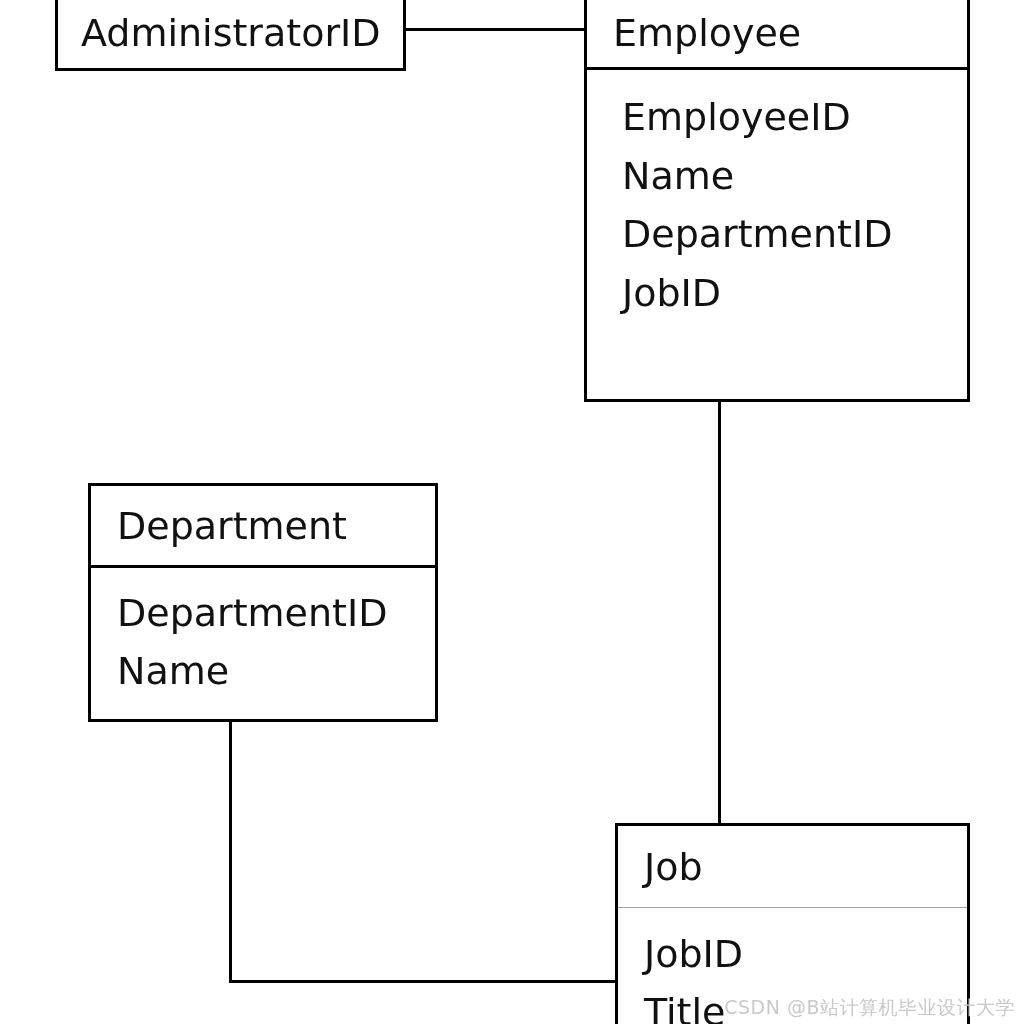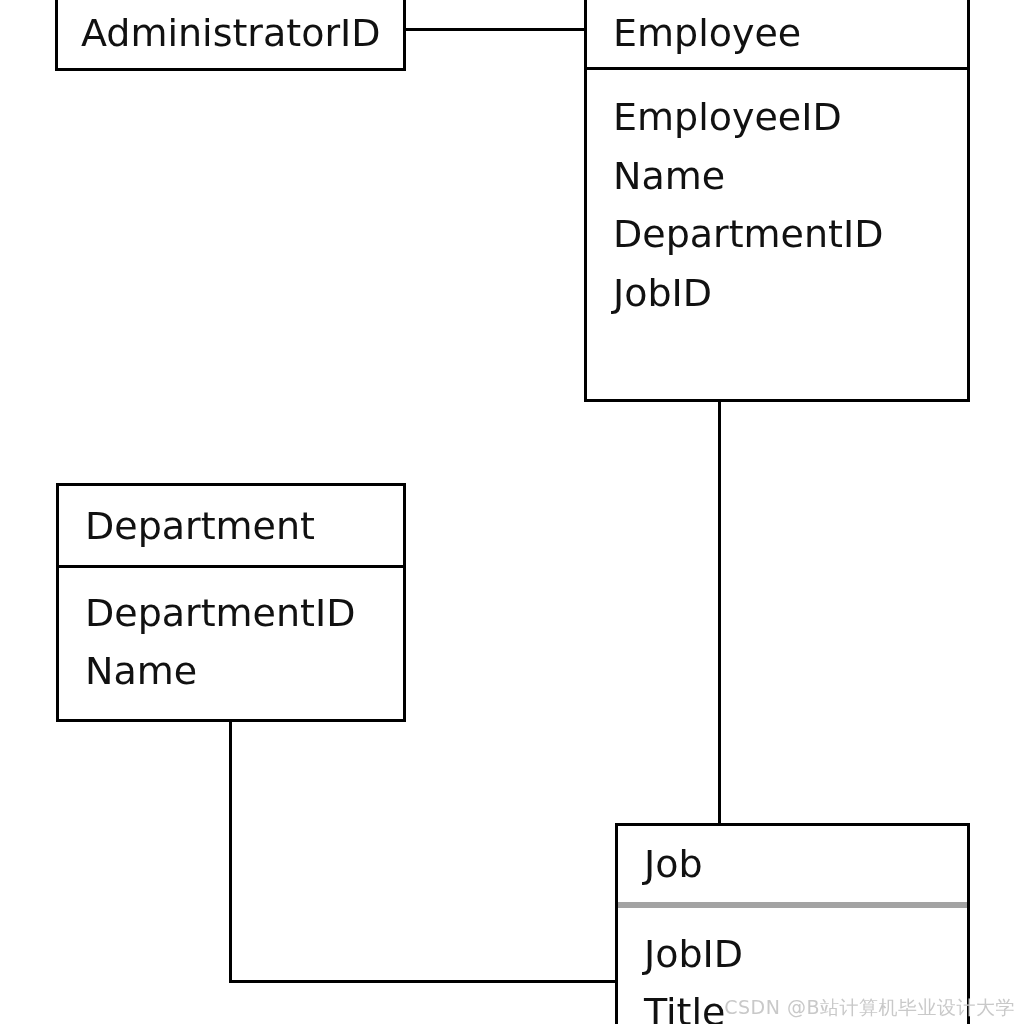--- a/index.html
+++ b/index.html
@@ -41,32 +41,32 @@
     white-space: nowrap;
   }
 
   
   #entity-administrator { left: 55px; top: -16px; width: 351px; height: 87px; }
   #entity-administrator .entity-header { height: 100%; padding-left: 23px; padding-top: 10px; }
 
   
   #entity-employee { left: 584px; top: -16px; width: 386px; height: 418px; }
   #entity-employee .entity-header { height: 83px; border-bottom: 3px solid #000; padding-top: 12px; }
-  #entity-employee .entity-body { padding-top: 18px; }
+  #entity-employee .entity-body { padding-top: 18px; padding-left: 9px; }
   #entity-employee .field { height: 58.5px; line-height: 58.5px; }
 
   
   #entity-department { left: 56px; top: 483px; width: 350px; height: 239px; }
   #entity-department .entity-header { height: 82px; border-bottom: 3px solid #000; }
   #entity-department .entity-body { padding-top: 16px; }
   #entity-department .field { height: 58px; line-height: 58px; }
 
   
   #entity-job { left: 615px; top: 823px; width: 355px; height: 245px; }
-  #entity-job .entity-header { height: 82px; border-bottom: 6px solid #a3a3a3; }
+  #entity-job .entity-header { height: 82px; border-bottom: 1px solid #a3a3a3; }
   #entity-job .entity-body { padding-top: 17px; }
   #entity-job .field { height: 58px; line-height: 58px; }
 
   .connector {
     position: absolute;
     background: #000000;
     z-index: 0;
   }
   #conn-admin-employee   { left: 405px; top: 28px;  width: 179px; height: 3px; }
   #conn-employee-job     { left: 718px; top: 400px; width: 3px;   height: 425px; }
@@ -104,21 +104,21 @@
       <span>Employee</span>
     </div>
     <div class="entity-body">
       <div class="field">EmployeeID</div>
       <div class="field">Name</div>
       <div class="field">DepartmentID</div>
       <div class="field">JobID</div>
     </div>
   </div>
 
-  <div class="entity" id="entity-department" style="border-color: rgb(0, 0, 0);">
+  <div class="entity" id="entity-department" style="border-color: rgb(0, 0, 0); margin-left: 32px;">
     <div class="entity-header">
       <span>Department</span>
     </div>
     <div class="entity-body">
       <div class="field">DepartmentID</div>
       <div class="field">Name</div>
     </div>
   </div>
 
   <div class="entity" id="entity-job" style="border-color: rgb(0, 0, 0);">

